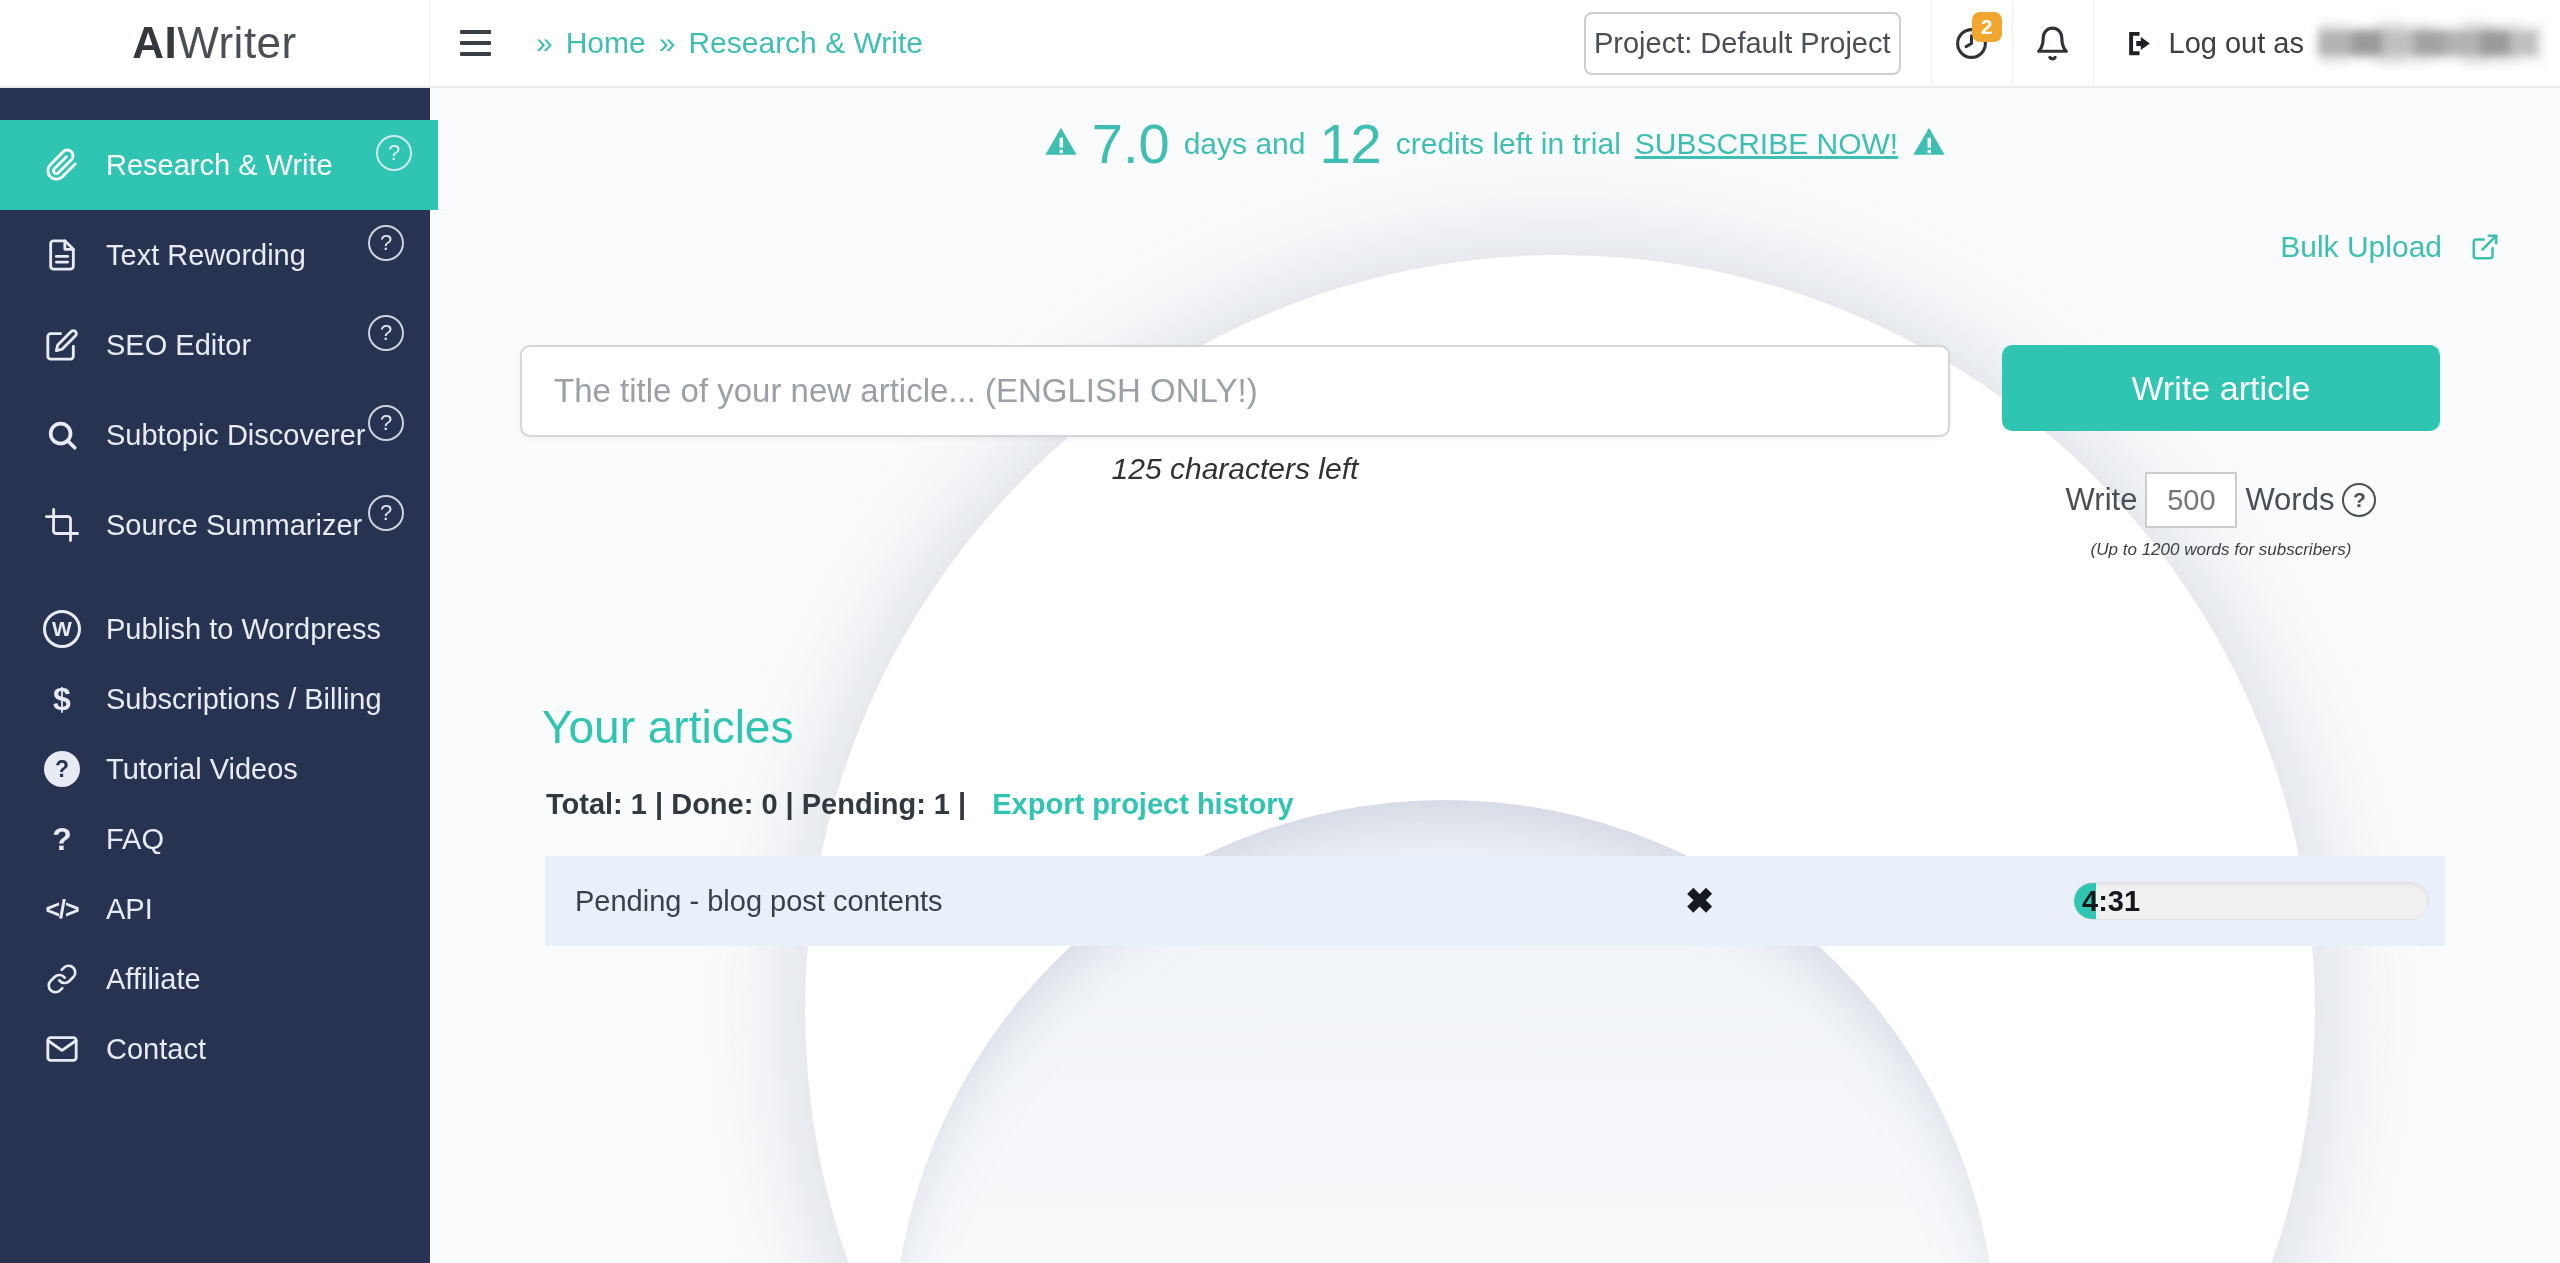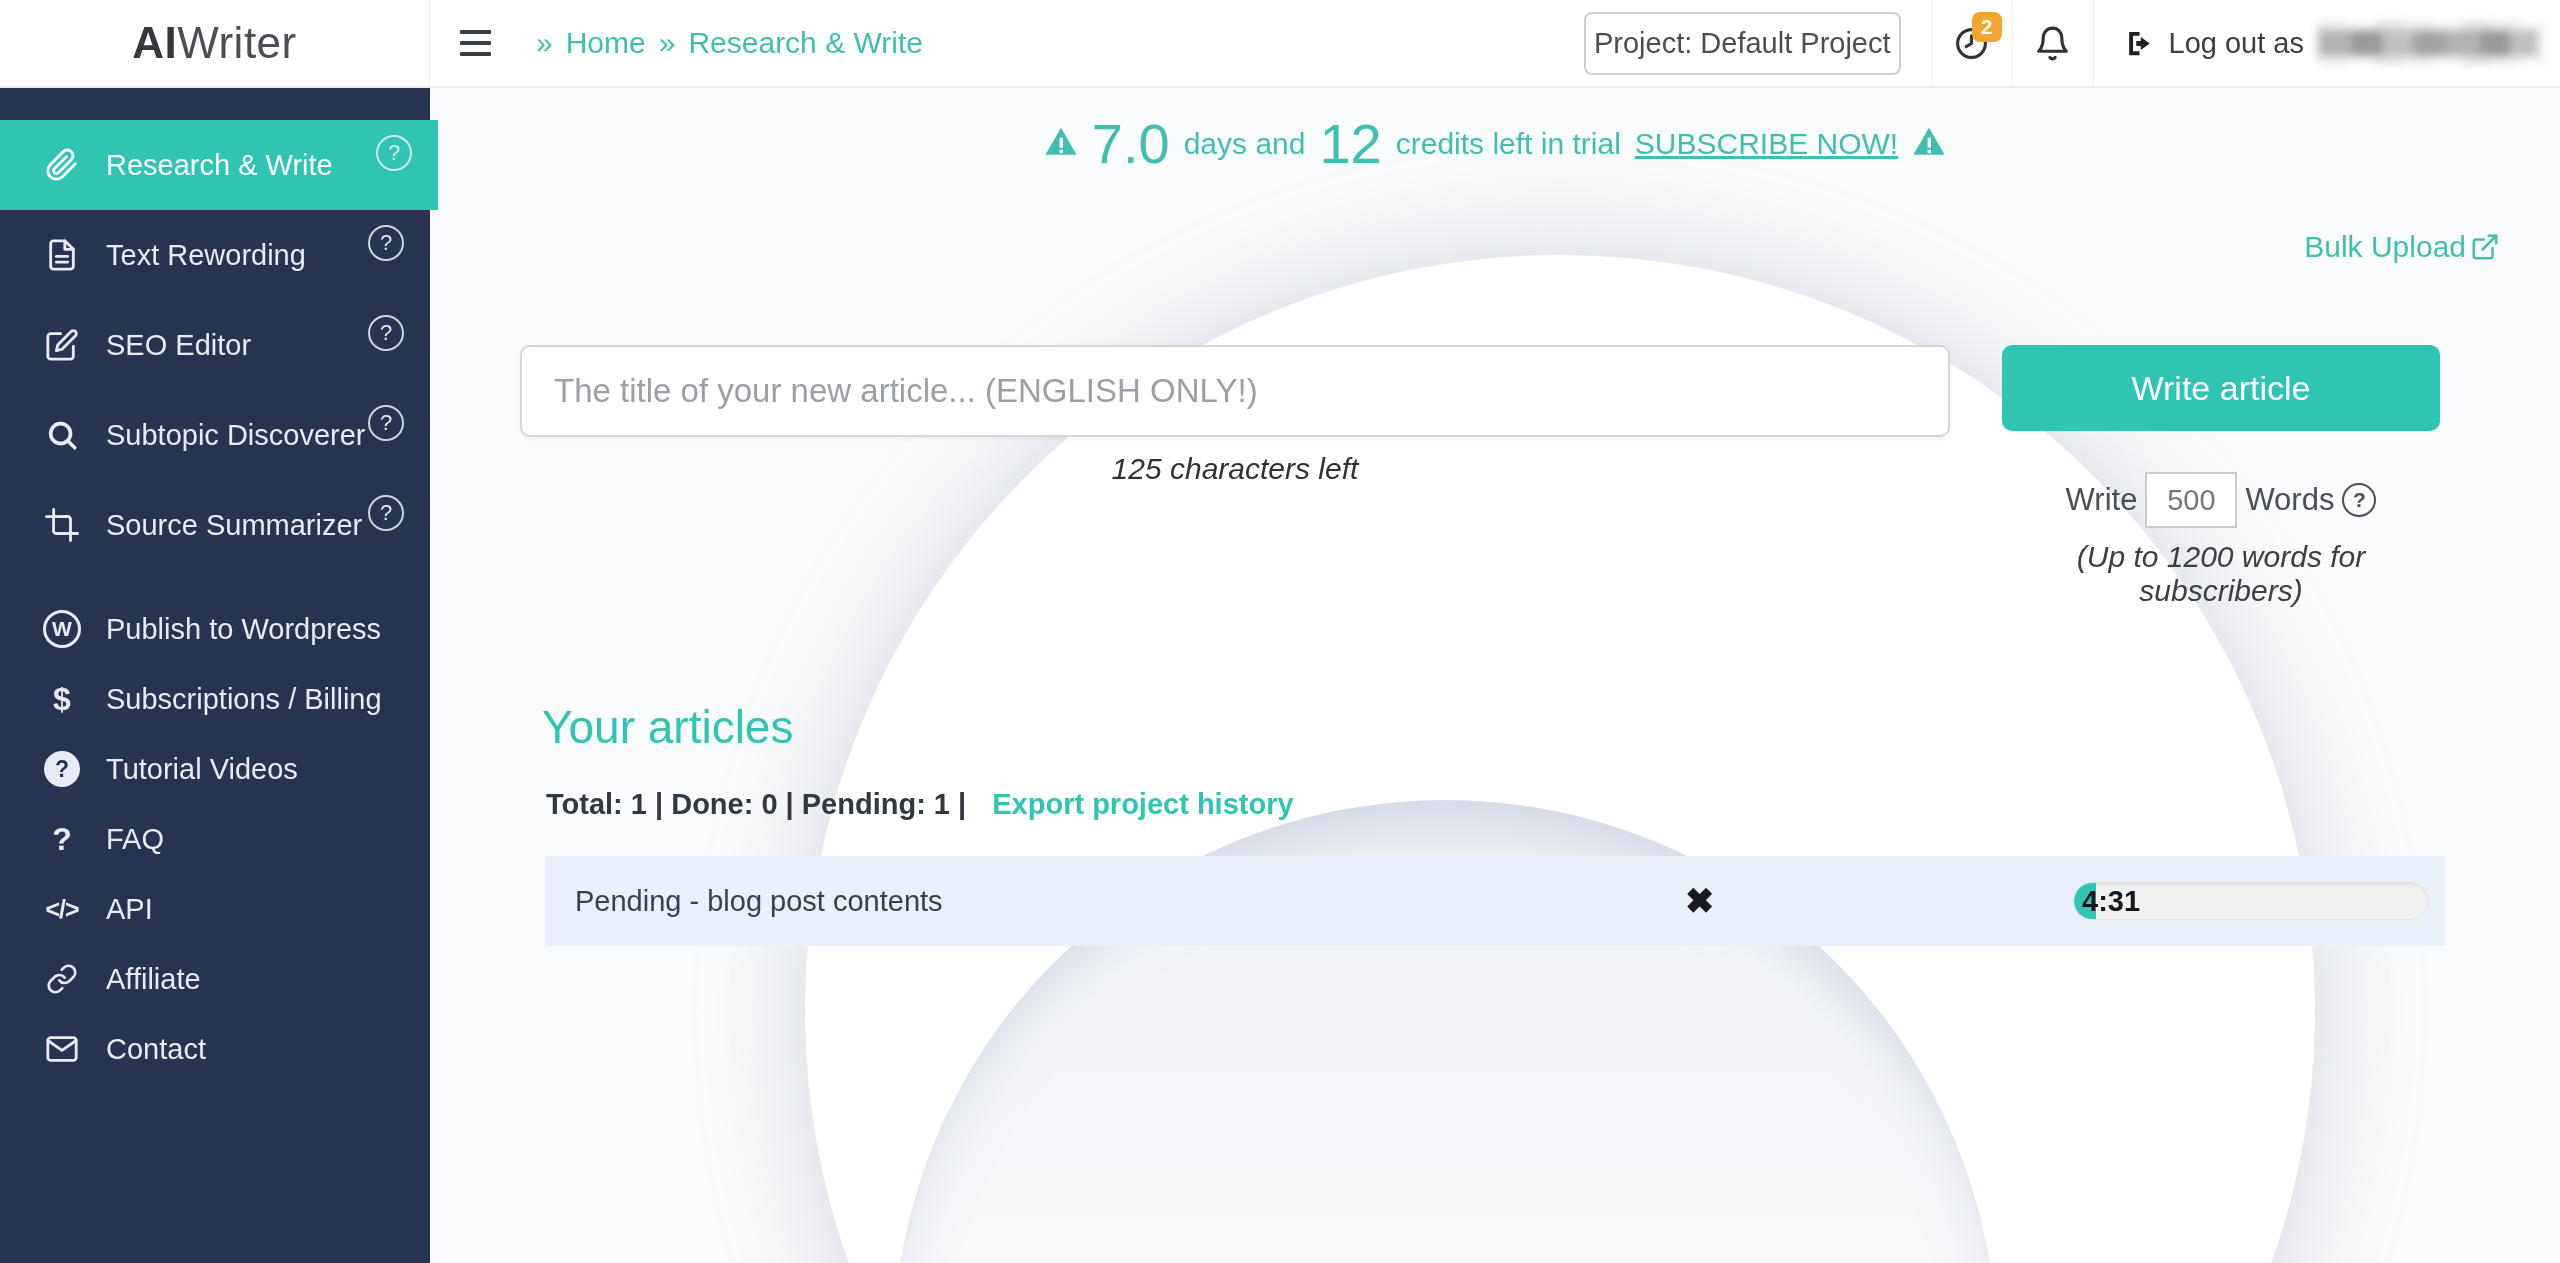--- a/index.html
+++ b/index.html
@@ -74,41 +74,41 @@
     background:linear-gradient(180deg,#eef1f6 0%,#f7f9fb 40%,#fdfdfe 70%);
     box-shadow:inset 0 35px 60px -18px rgba(148,158,182,.35)}
 
   .banner{position:absolute;top:28px;left:0;width:100%;display:flex;align-items:center;
     justify-content:center;gap:14px;color:var(--accent-text);z-index:2}
   .banner .big{font-size:56px;line-height:1}
   .banner .small{font-size:30px}
   .banner .cta{font-size:30px;text-decoration:underline;color:inherit;cursor:pointer}
   .warn svg{fill:var(--accent-text)}
 
-  .bulk{position:absolute;top:142px;right:60px;display:flex;gap:4px;align-items:center;
+  .bulk{position:absolute;top:142px;right:60px;display:flex;gap:28px;align-items:center;
     color:var(--accent-text);font-size:30px;z-index:2;cursor:pointer}
   .bulk svg{stroke:var(--accent-text);fill:none;stroke-width:2;stroke-linecap:round;stroke-linejoin:round}
 
   .title-input{position:absolute;left:90px;top:257px;width:1430px;height:92px;border:2px solid #d6d6d6;
     border-radius:10px;padding:0 32px;font-size:33px;color:#555;background:#fff;z-index:2;
     box-shadow:0 2px 5px rgba(0,0,0,.05);font-family:inherit;outline:none}
   .title-input::placeholder{color:#9aa0a6}
   .chars{position:absolute;left:90px;top:364px;width:1430px;text-align:center;font-style:italic;
     font-size:30px;color:#2f3337;z-index:2}
 
   .write-btn{position:absolute;left:1572px;top:257px;width:438px;height:86px;background:var(--accent);
     border:none;border-radius:10px;color:#fff;font-size:34px;cursor:pointer;z-index:2;font-family:inherit}
   .words-row{position:absolute;left:1572px;top:384px;width:438px;display:flex;align-items:center;
     justify-content:center;gap:8px;font-size:31px;color:#4a4f55;z-index:2}
   .words-input{width:92px;height:56px;border:2px solid #ccc;text-align:center;font-size:29px;color:#777;
     background:#fff;font-family:inherit;outline:none}
   .help-circle{width:34px;height:34px;border:2px solid #4a4f55;border-radius:50%;display:flex;
     align-items:center;justify-content:center;font-size:21px;font-weight:bold;color:#4a4f55;cursor:pointer}
   .note{position:absolute;left:1572px;top:452px;width:438px;text-align:center;font-style:italic;
-    font-size:30px;color:#3c4043;z-index:2}
+    font-size:17px;color:#3c4043;z-index:2}
 
   .articles-heading{position:absolute;left:112px;top:612px;font-size:46px;color:var(--accent);
     font-weight:400;z-index:2}
   .articles-stats{position:absolute;left:116px;top:700px;font-size:29px;font-weight:700;color:#32383f;z-index:2}
   .articles-stats .export{color:var(--accent);margin-left:18px;cursor:pointer}
 
   .pending-row{position:absolute;left:115px;top:768px;width:1900px;height:90px;background:var(--rowbg);z-index:2}
   .pending-title{position:absolute;left:30px;top:50%;transform:translateY(-50%);font-size:29px;color:#394049}
   .close{position:absolute;left:1140px;top:50%;transform:translateY(-50%);font-size:35px;color:#16191d;
     cursor:pointer;font-weight:bold}

